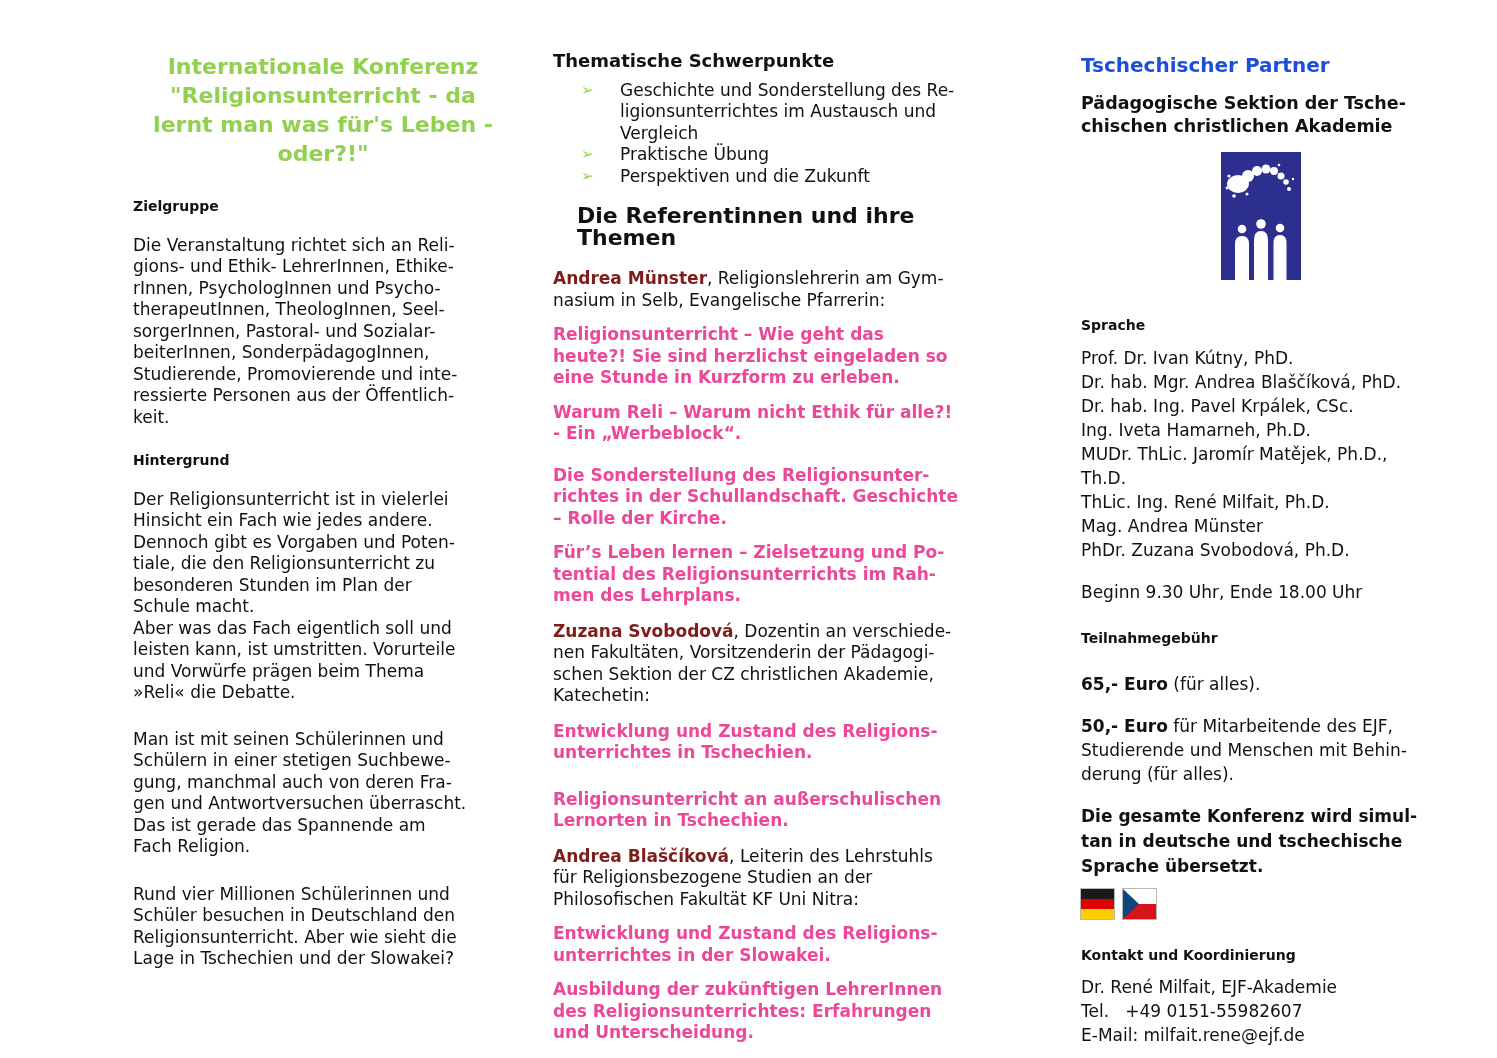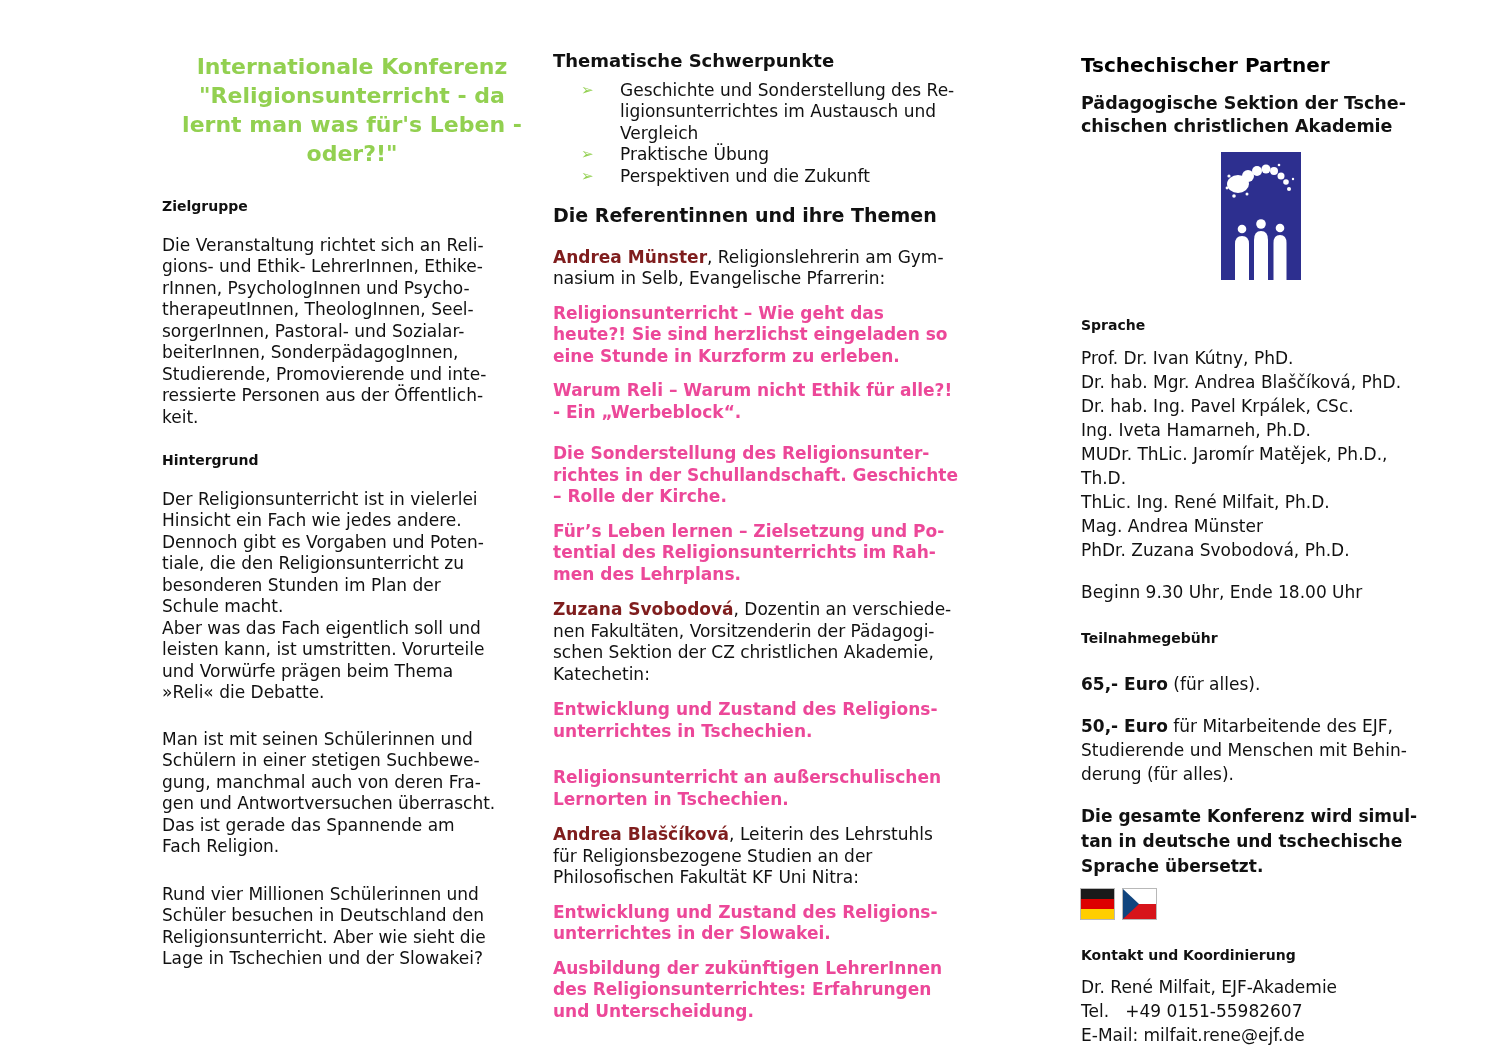--- a/index.html
+++ b/index.html
@@ -3,45 +3,45 @@
 <meta charset="utf-8">
 <style>
   html,body { margin:0; padding:0; background:#ffffff; }
   body {
     width:1497px; height:1058px; position:relative; overflow:hidden;
     font-family:"DejaVu Sans","Liberation Sans",sans-serif;
     color:#111111;
   }
   .page { position:absolute; inset:0; background:#ffffff; }
   .col  { position:absolute; top:46px; font-size:17px; line-height:21.5px; }
-  .col-left  { left:133px;  width:380px;margin-left:29px; }
+  .col-left  { left:133px;  width:380px; }
   .col-mid   { left:553px;  width:466px; }
   .col-right { left:1081px; width:392px; line-height:24px; }
 
   p, h1, h2, ul { margin:0; padding:0; }
   .pre { white-space:pre-line; }
 
   .title {
     font-size:22px; line-height:29px; font-weight:bold;
     color:#92D050; text-align:center; margin-top:6px;
   }
   .h-black { font-size:14px; font-weight:bold; }
   .h-mid1  { font-size:18px; font-weight:bold; margin-top:4px; }
-  .h-mid2  { font-size:19px; font-weight:bold; margin-top:18px; }
+  .h-mid2  { font-size:22px; font-weight:bold; margin-top:18px;margin-left:24px; }
 
   .bullets { list-style:none; margin-top:8px; }
   .bullets li { display:flex; }
   .arrow { color:#92D050; flex:none; margin-left:28px; width:16px; margin-right:23px; font-size:15px; line-height:21.5px; }
   .btext { white-space:pre-line; }
 
   .speaker { margin-top:14px; white-space:pre-line; }
   .speaker .name { color:#7f1d1d; font-weight:bold; }
   .topic { margin-top:13px; color:#ec4899; font-weight:bold; white-space:pre-line; }
 
-  .partner-heading { color:#000000; font-size:20px; font-weight:bold; margin-top:6px; line-height:26px; }
+  .partner-heading { color:#1d4ed8; font-size:20px; font-weight:bold; margin-top:6px; line-height:26px; }
   .partner-name { font-weight:bold; font-size:17.5px; line-height:23px; margin-top:14px; white-space:pre-line; }
   .logo { display:block; margin:14px 0 0 140px; }
   .members { white-space:pre-line; }
   .b { font-weight:bold; }
   .bold-note { font-weight:bold; line-height:25px; white-space:pre-line; }
   .flags { display:flex; gap:9px; margin-top:10px; }
   .flag { display:block; outline:1px solid #b8b8b8; }
 
   .mt8{margin-top:8px} .mt9{margin-top:9px} .mt10{margin-top:18px} .mt12{margin-top:24px}
   .mt14{margin-top:14px} .mt17{margin-top:17px} .mt18{margin-top:18px} .mt20{margin-top:20px}

